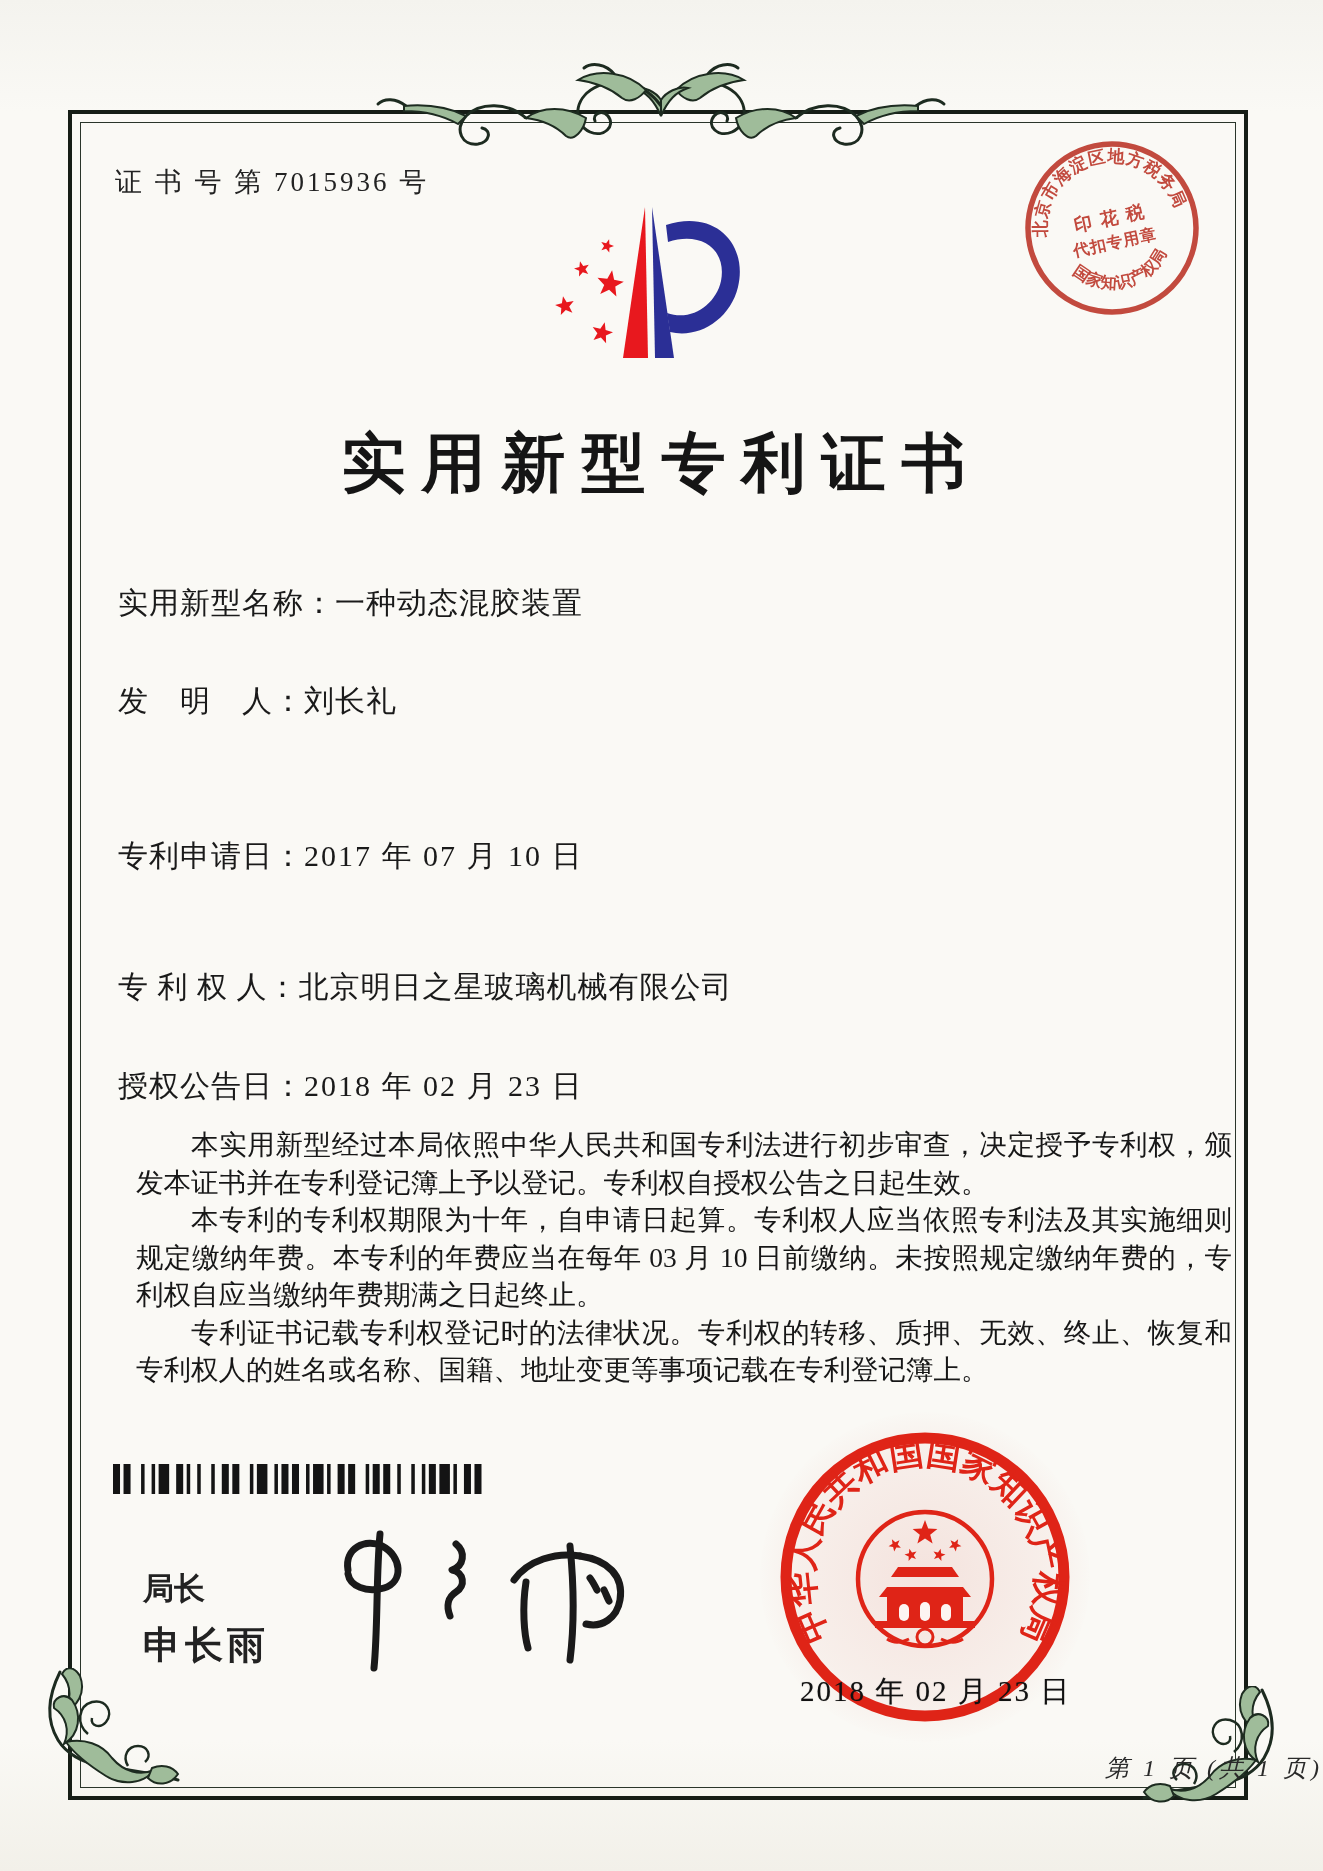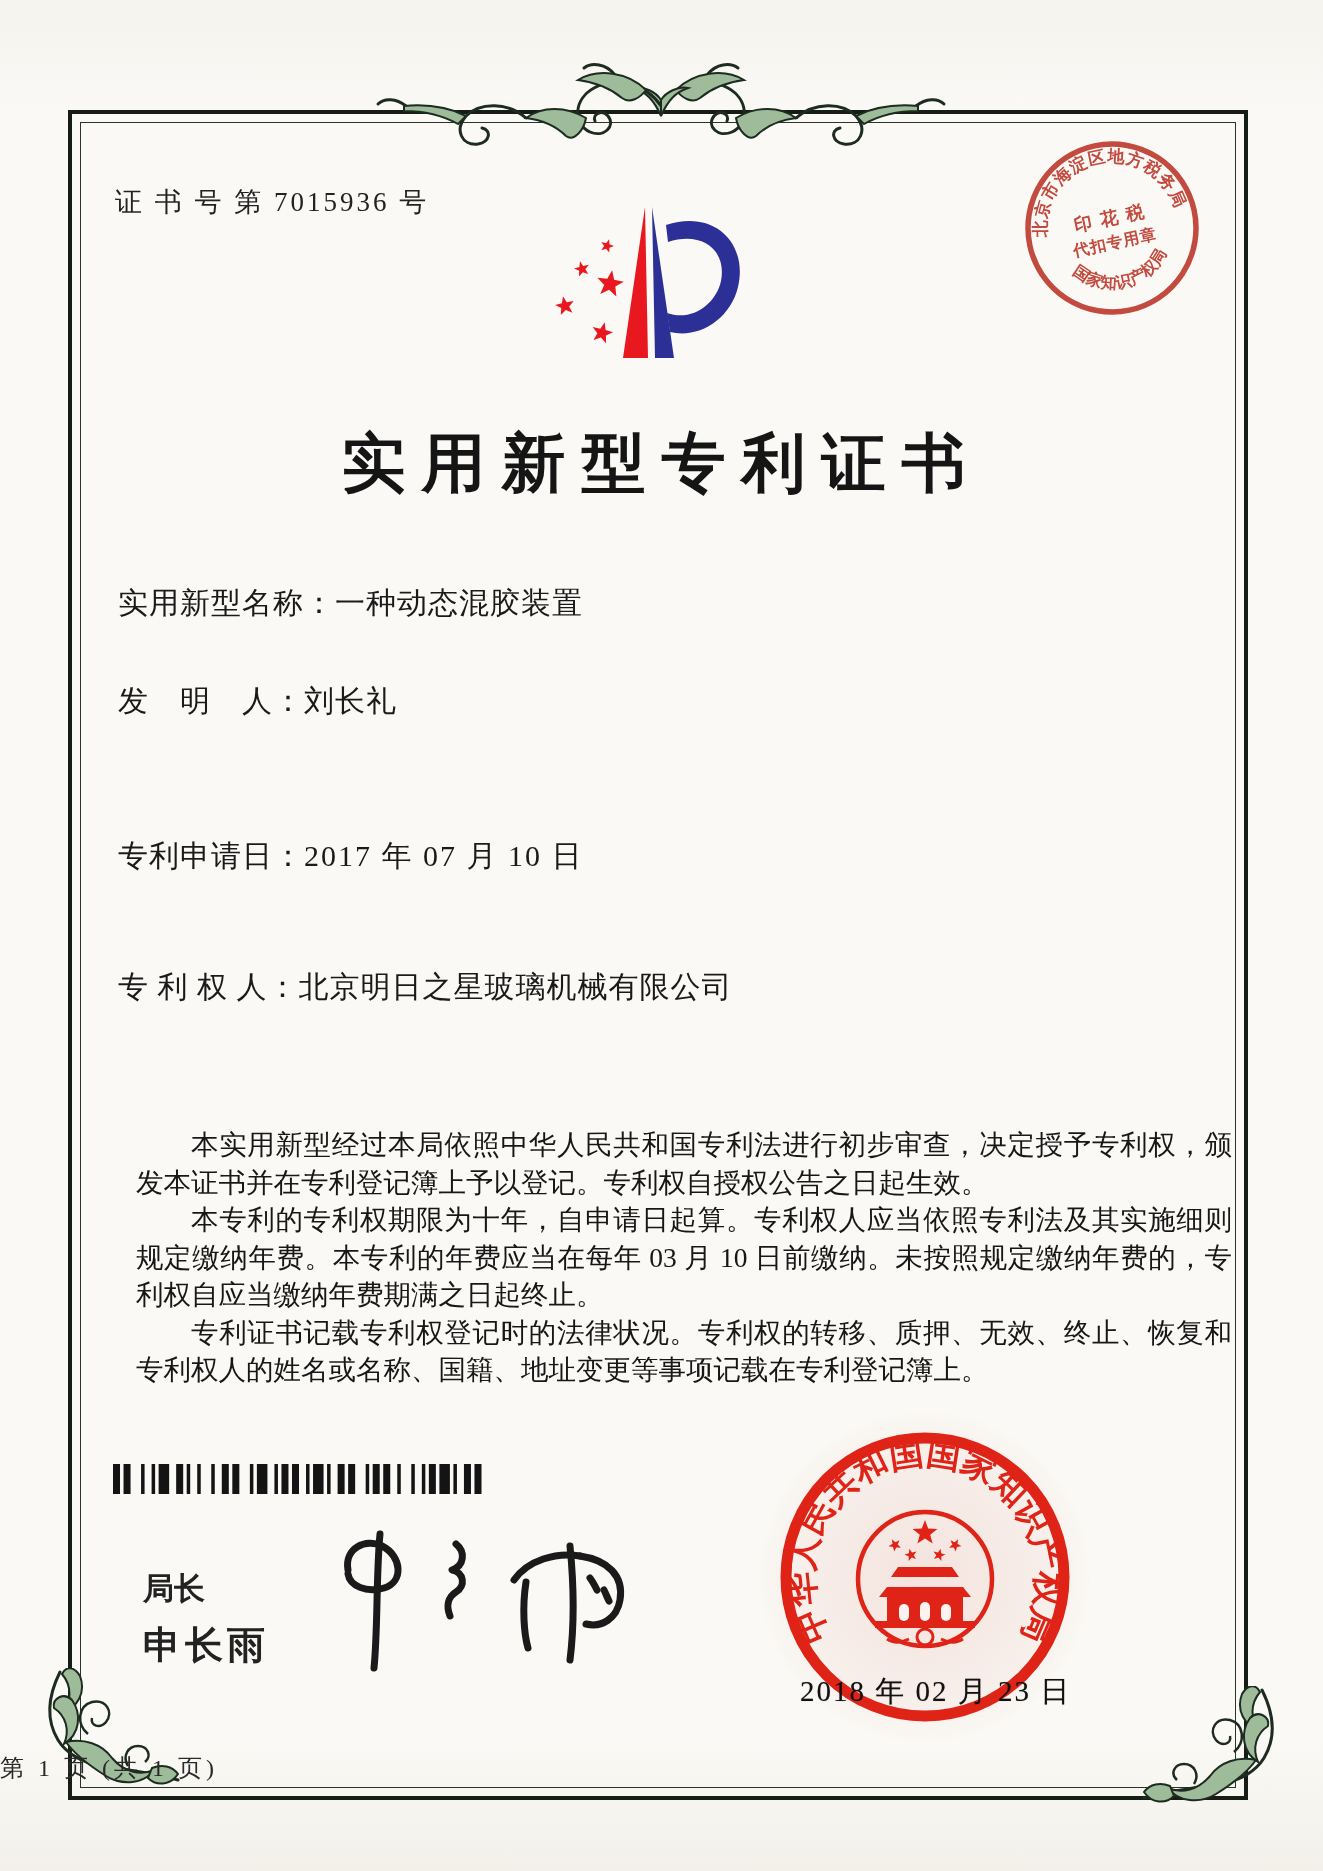--- a/index.html
+++ b/index.html
@@ -17,21 +17,21 @@
   .frame-outer{
     left:68px;top:110px;width:1180px;height:1690px;
     border:4px solid #161d16;box-sizing:border-box;
   }
   .frame-inner{
     left:80px;top:122px;width:1156px;height:1666px;
     border:1.5px solid #2a352a;box-sizing:border-box;
   }
   
   .cert-no{
-    left:115px;top:184px;
+    left:115px;top:164px;
     font-size:27px;letter-spacing:3px;color:#232323;
   }
   .title{
     left:0;right:0;top:420px;text-align:center;
     font-size:64px;font-weight:bold;letter-spacing:16px;color:#151515;
   }
   
   .field{left:118px;font-size:30px;letter-spacing:1px;color:#1a1a1a;white-space:nowrap;}
   .f1{top:583px;} .f2{top:681px;} .f3{top:777px;}
   .f4{top:836px;} .f5{top:967px;} .f6{top:1066px;}
@@ -52,21 +52,21 @@
   .office-seal{left:775px;top:1427px;}
   .seal-blot{
     left:760px;top:1412px;width:330px;height:330px;border-radius:50%;
     background:radial-gradient(circle,rgba(214,110,98,.16) 0%,rgba(214,110,98,.07) 55%,rgba(214,110,98,0) 72%);
   }
   .seal-date{
     left:800px;top:1672px;font-size:29px;letter-spacing:2px;color:#111;
     text-shadow:0 0 1px rgba(0,0,0,.35);white-space:nowrap;
   }
   
-  .page-footer{left:0;right:0;top:1752px;text-align:left;font-size:24px;letter-spacing:4px;color:#2a2a2a;}
+  .page-footer{left:0;right:0;top:1752px;text-align:right;font-size:24px;letter-spacing:4px;color:#2a2a2a;font-style:italic;}
   
   .orn-top{left:372px;top:54px;}
   .orn-bl{left:32px;top:1668px;}
   .orn-br{left:1140px;top:1686px;transform:scaleX(-1);}
 </style>
 </head>
 <body>
 
 <div class="page">
 
@@ -163,20 +163,23 @@
     <span>实用新型名称：</span><span>一种动态混胶装置</span>
   </div>
   <div class="abs field f2">
     <span>发　明　人：</span><span>刘长礼</span>
   </div>
   <div class="abs field f4">
     <span>专利申请日：</span><span class="num">2017 年 07 月 10 日</span>
   </div>
   <div class="abs field f5">
     <span>专 利 权 人：</span><span>北京明日之星玻璃机械有限公司</span>
+  </div>
+  <div class="abs field f6">
+    <span>授权公告日：</span><span class="num">2018 年 02 月 23 日</span>
   </div>
 
   <div class="abs body-text">
     <p>本实用新型经过本局依照中华人民共和国专利法进行初步审查，决定授予专利权，颁发本证书并在专利登记簿上予以登记。专利权自授权公告之日起生效。</p>
     <p>本专利的专利权期限为十年，自申请日起算。专利权人应当依照专利法及其实施细则规定缴纳年费。本专利的年费应当在每年 03 月 10 日前缴纳。未按照规定缴纳年费的，专利权自应当缴纳年费期满之日起终止。</p>
     <p>专利证书记载专利权登记时的法律状况。专利权的转移、质押、无效、终止、恢复和专利权人的姓名或名称、国籍、地址变更等事项记载在专利登记簿上。</p>
   </div>
 
   <svg class="abs barcode" id="barcode" width="372" height="30" preserveAspectRatio="none" viewBox="0 0 106 30">
       <rect x="0" y="0" width="2" height="30" fill="#141414"></rect>

